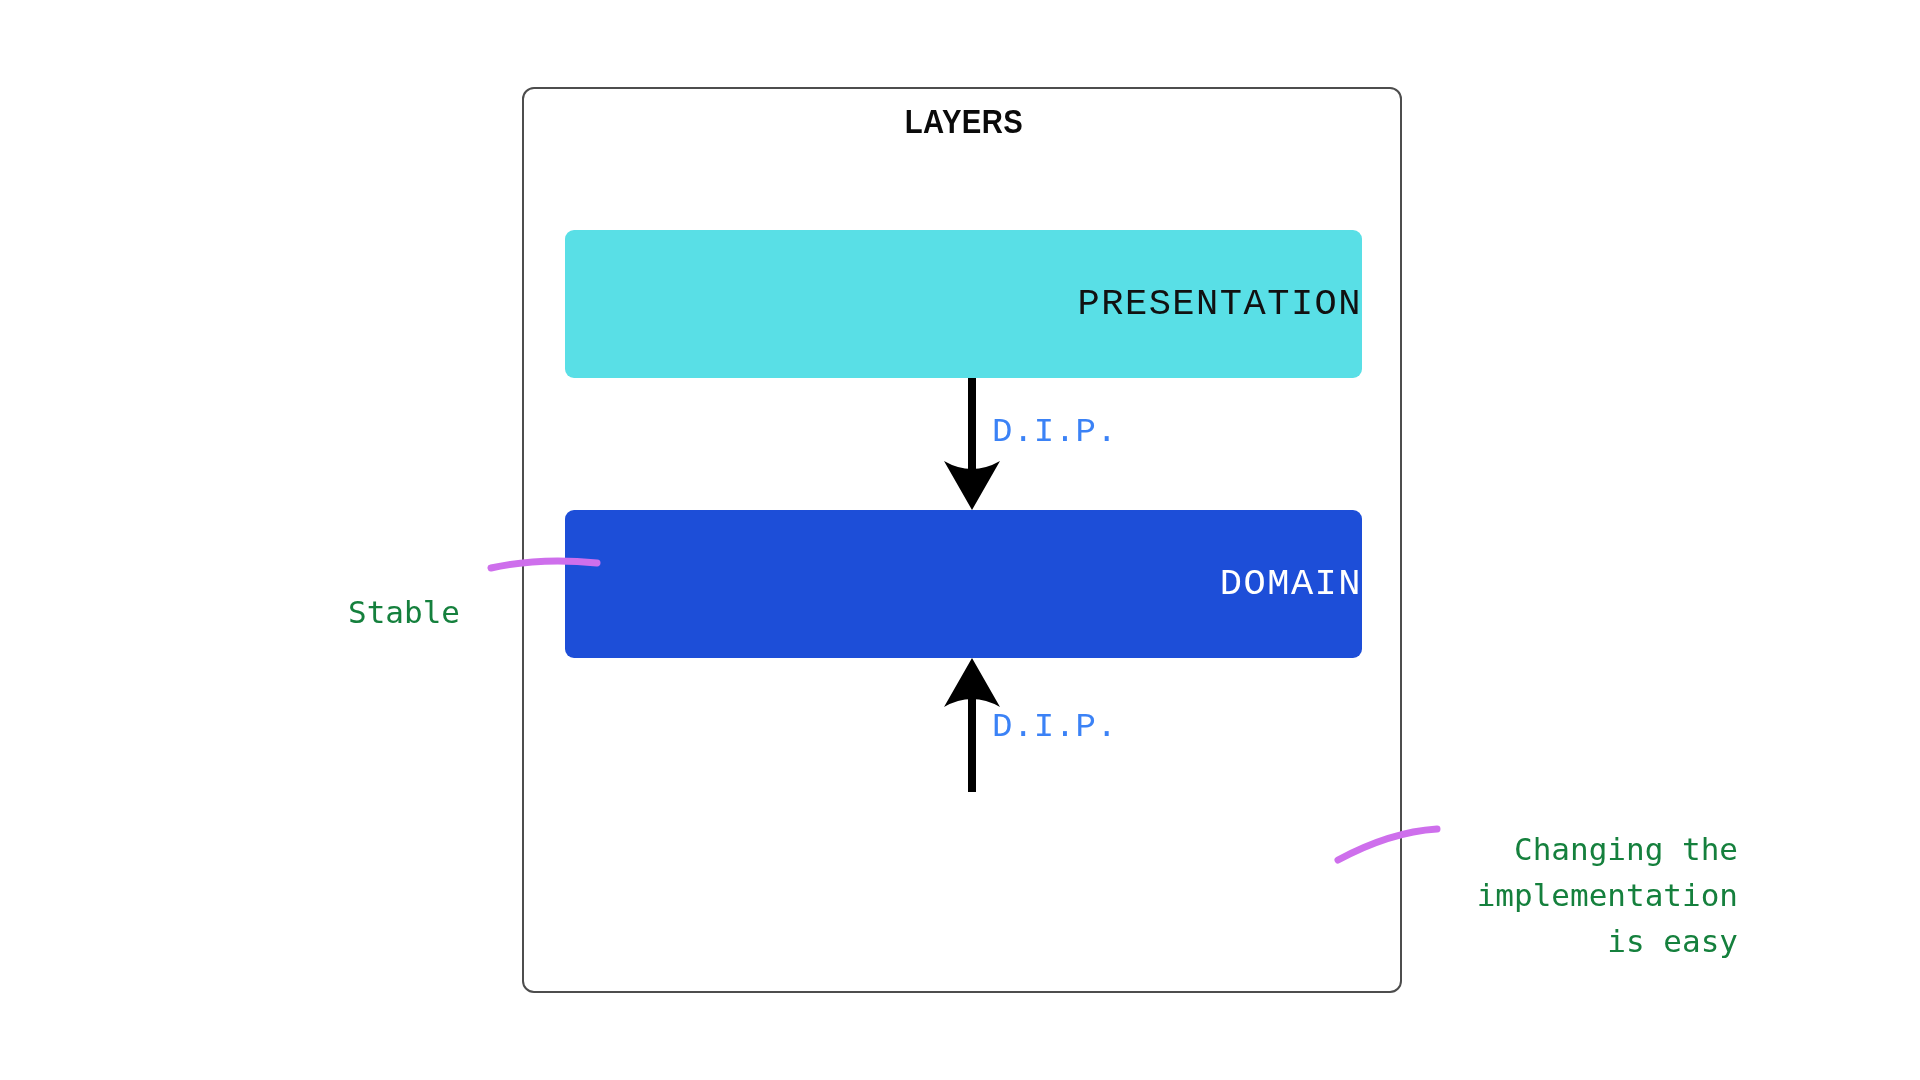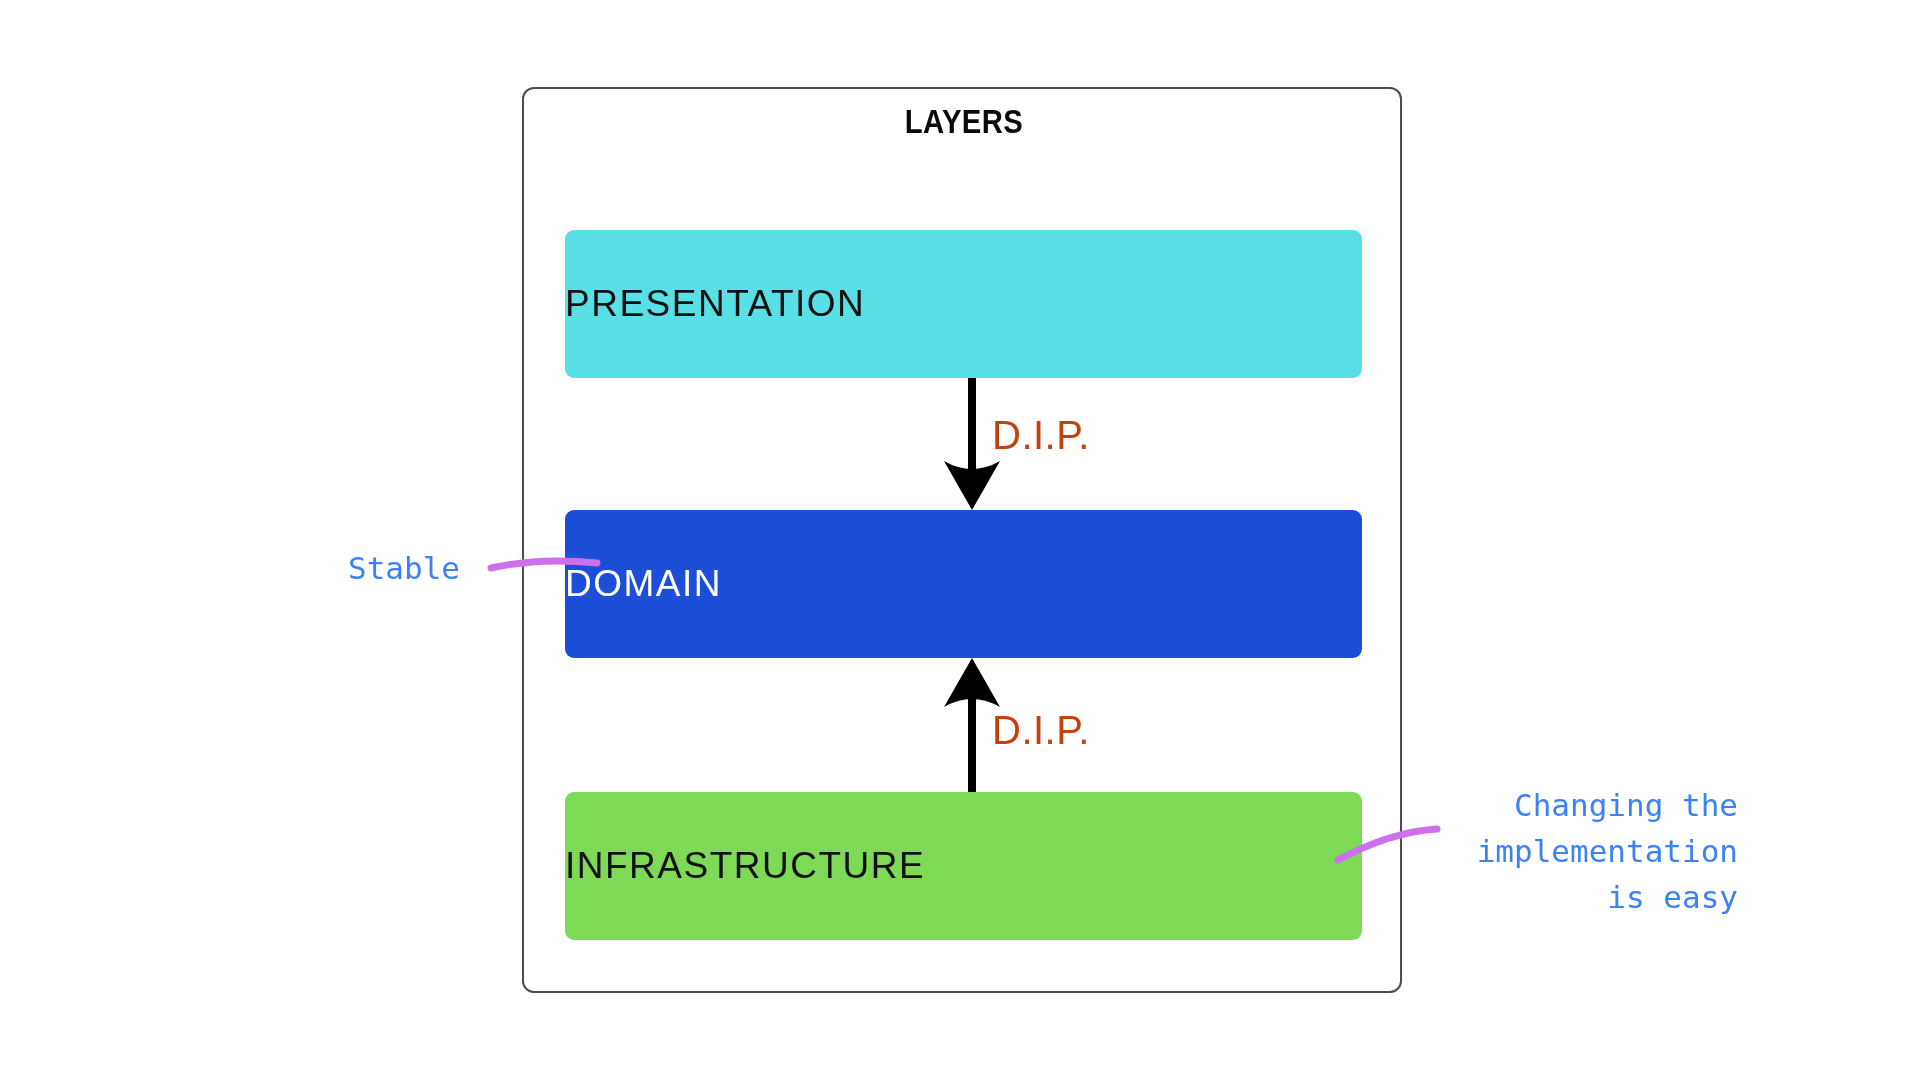--- a/index.html
+++ b/index.html
@@ -52,22 +52,22 @@
   }
 
   
   .layer {
     position: absolute;
     left: 565px;
     width: 797px;
     border-radius: 9px;
     display: flex;
     align-items: center;
-    justify-content: flex-start;
-    font-family: Liberation Sans, sans-serif;
+    justify-content: flex-end;
+    font-family: Liberation Mono, monospace;
     font-size: 37px;
     letter-spacing: 1.5px;
     box-sizing: border-box;
   }
 
   .layer-presentation {
     top: 230px;
     height: 148px;
     background: #59dfe6;
     color: #111111;
@@ -93,37 +93,38 @@
     left: 0;
     top: 0;
     width: 1920px;
     height: 1080px;
     pointer-events: none;
   }
 
   
   .dip-label {
     position: absolute;
-    font-family: Liberation Sans, sans-serif;
-    font-size: 40px;
-    color: #c2410c;
+    font-family: Liberation Mono, monospace;
+    font-size: 34px;
+    color: #3b82f6;
     letter-spacing: 0.5px;
     white-space: nowrap;
   }
   .dip-top { left: 992px; top: 413px; }
   .dip-bottom { left: 992px; top: 708px; }
 
   
   .annotation {
     position: absolute;
     font-family: "DejaVu Sans Mono", "Liberation Mono", monospace;
     font-size: 31px;
     line-height: 46px;
-    color: #3b82f6;
+    color: #15803d;
     white-space: pre-line;
+    margin-top: 44px;
   }
   .annotation-stable {
     left: 348px;
     top: 545px;
     text-align: left;
   }
   .annotation-changing {
     left: 1448px;
     top: 782px;
     width: 290px;
@@ -140,23 +141,20 @@
   </div>
 
   <div class="layer layer-presentation">
     <span>PRESENTATION</span>
   </div>
 
   <div class="layer layer-domain">
     <span>DOMAIN</span>
   </div>
 
-  <div class="layer layer-infrastructure">
-    <span>INFRASTRUCTURE</span>
-  </div>
 
   <svg class="arrow-layer" viewBox="0 0 1920 1080">
 
     <g>
       <line x1="972" y1="378" x2="972" y2="492" stroke="#000000" stroke-width="8"></line>
       <path d="M 972 510 L 944 461 Q 972 477 1000 461 Z" fill="#000000"></path>
     </g>
 
     <g>
       <line x1="972" y1="792" x2="972" y2="676" stroke="#000000" stroke-width="8"></line>

